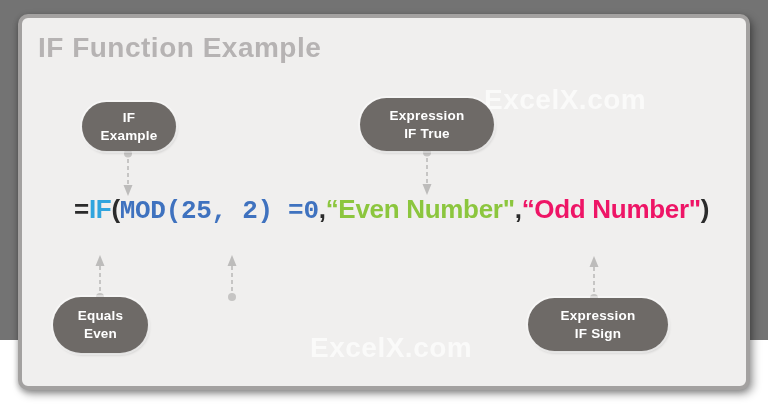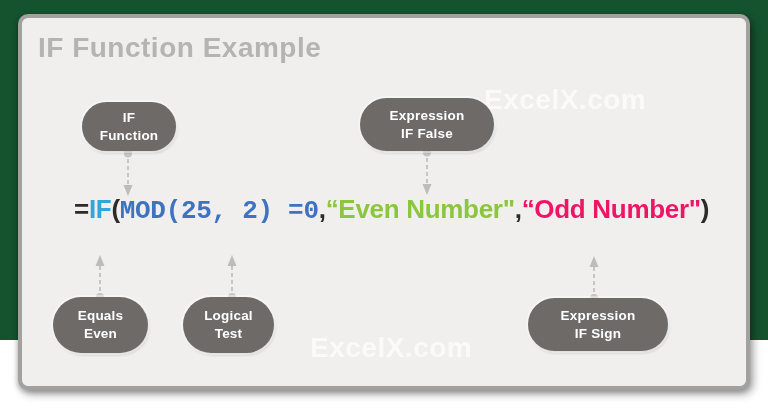--- a/index.html
+++ b/index.html
@@ -1,18 +1,18 @@
 <!DOCTYPE html>
 <html><head>
 <meta charset="utf-8">
 <style>
   * { margin: 0; padding: 0; box-sizing: border-box; }
   html, body { width: 768px; height: 411px; background: #ffffff; overflow: hidden;
     font-family: "Liberation Sans", sans-serif; }
-  .page { position: relative; width: 768px; height: 340px; background: #14532d; }
+  .page { position: relative; width: 768px; height: 340px; background: #737373; }
 
   .card {
     position: absolute; left: 18px; top: 14px; width: 732px; height: 376px;
     background: #f0efee;
     border: 4px solid #a3a1a0;
     border-radius: 10px;
     box-shadow: 3px 4px 8px rgba(0,0,0,0.38), -1px 2px 5px rgba(0,0,0,0.18);
   }
 
   .title {
@@ -69,34 +69,30 @@
 <div class="page">
   <div class="card">
 
     <div class="title">IF Function Example</div>
 
     <div class="watermark wm-top">ExcelX.com</div>
     <div class="watermark wm-bottom">ExcelX.com</div>
 
     <div class="bubble b-if-function">
       <span>IF</span>
-      <span>Function</span>
+      <span>Example</span>
     </div>
     <div class="bubble b-expr-true">
       <span>Expression</span>
-      <span>IF False</span>
+      <span>IF True</span>
     </div>
 
     <div class="bubble b-equals-sign">
       <span>Equals</span>
       <span>Even</span>
-    </div>
-    <div class="bubble b-logical-test">
-      <span>Logical</span>
-      <span>Test</span>
     </div>
     <div class="bubble b-expr-false">
       <span>Expression</span>
       <span>IF Sign</span>
     </div>
 
     <svg class="arrow a1" width="14" height="48">
       <circle cx="7" cy="4.5" r="4" fill="#c6c5c4"></circle>
       <line x1="7" y1="10" x2="7" y2="36" stroke="#c6c5c4" stroke-width="2" stroke-dasharray="4 3"></line>
       <polygon points="2.5,36 11.5,36 7,47" fill="#bdbcbb"></polygon>

